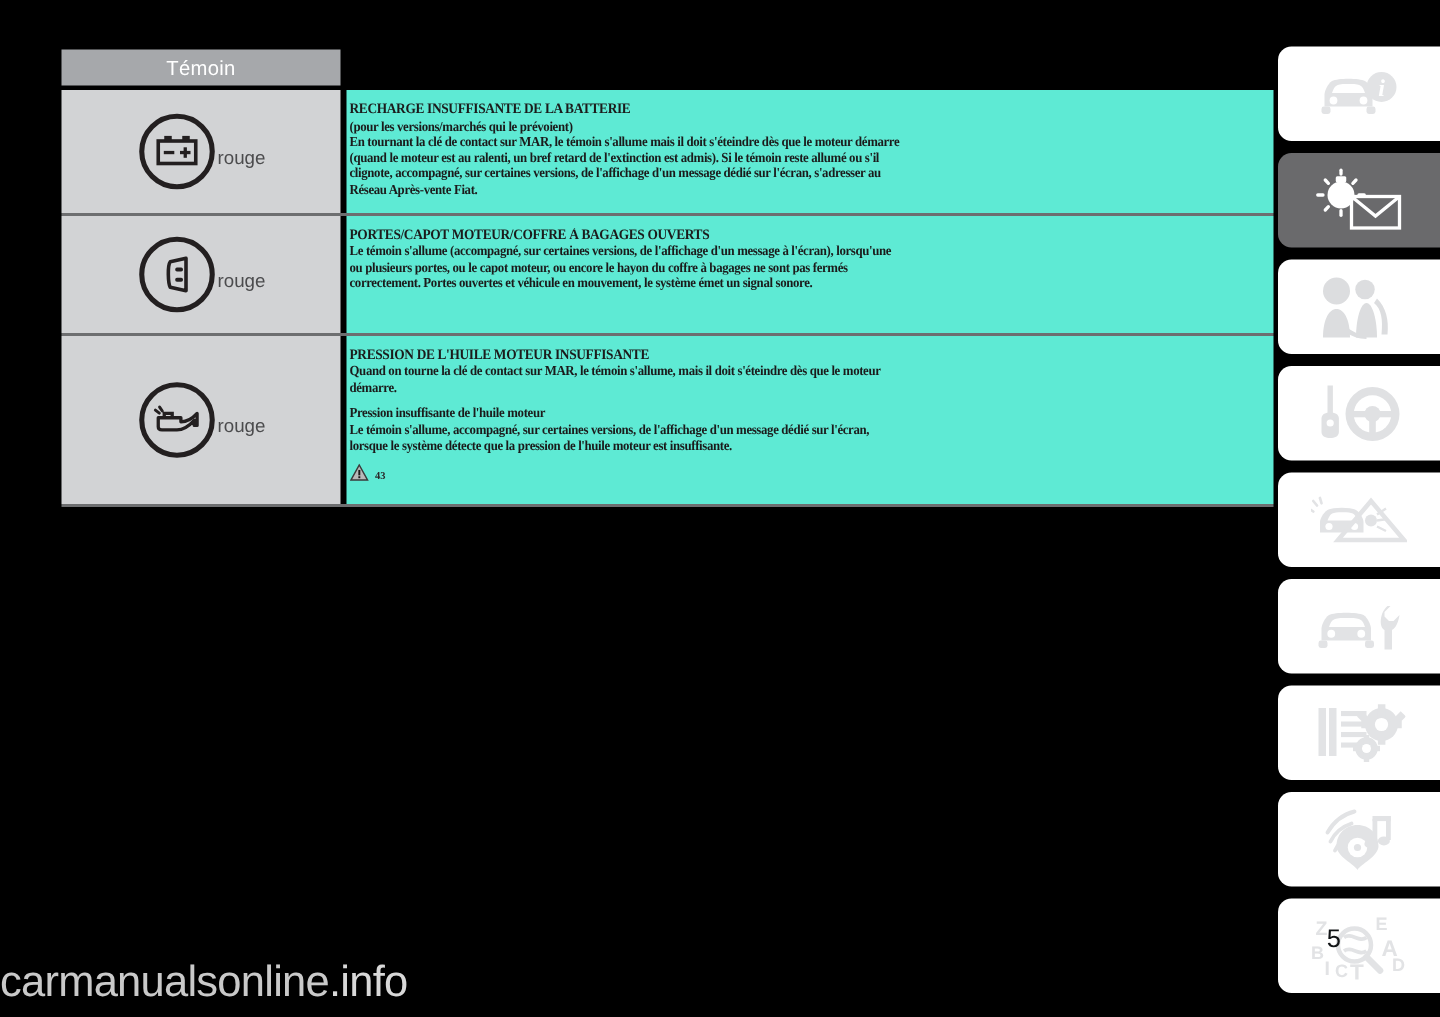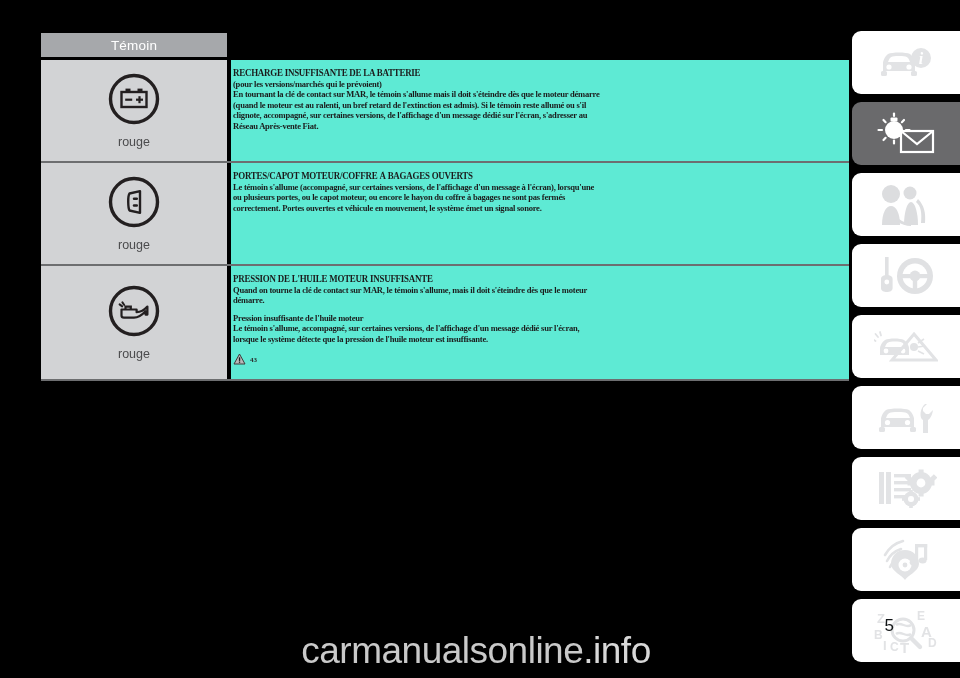--- a/index.html
+++ b/index.html
@@ -53,21 +53,21 @@
     border-bottom: 2px solid #6d6e70;
     position: relative;
   }
   .trow:first-of-type { border-top: none; }
 
   .cell-temoin {
     width: 186px;
     margin-right: 4px;
     background: #d2d3d5;
     display: flex;
-    flex-direction: column;
+    flex-direction: row;
     align-items: center;
     justify-content: center;
     padding: 12px 0;
     box-sizing: border-box;
   }
   .cell-signif {
     flex: 1;
     background: #5eead4;
     padding: 8px 10px 10px 2px;
     box-sizing: border-box;
@@ -132,23 +132,23 @@
   }
   .tab.active { background: #6a6a6c; }
   .tab svg { display: block; }
 
   
   #watermark {
     position: absolute;
     left: 0;
     bottom: 6px;
     width: 960px;
-    text-align: center;
+    text-align: left;
     font-family: "Liberation Sans", sans-serif;
-    font-size: 37px;
+    font-size: 29px;
     color: #c9c9c9;
     letter-spacing: -0.5px;
     padding-right: 8px;
     box-sizing: border-box;
   }
   #watermark .dotinfo { color: #d8d8d8; }
 
   #pagenum {
     position: absolute;
     right: 66px;

